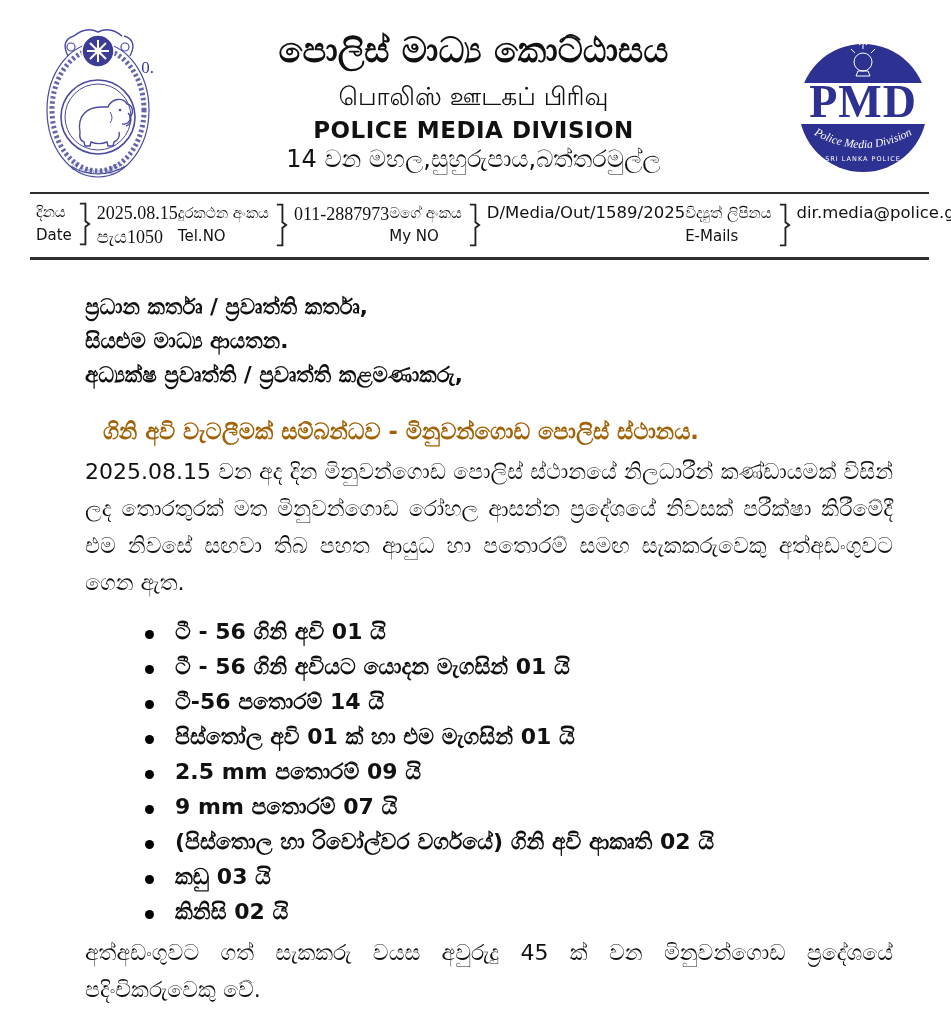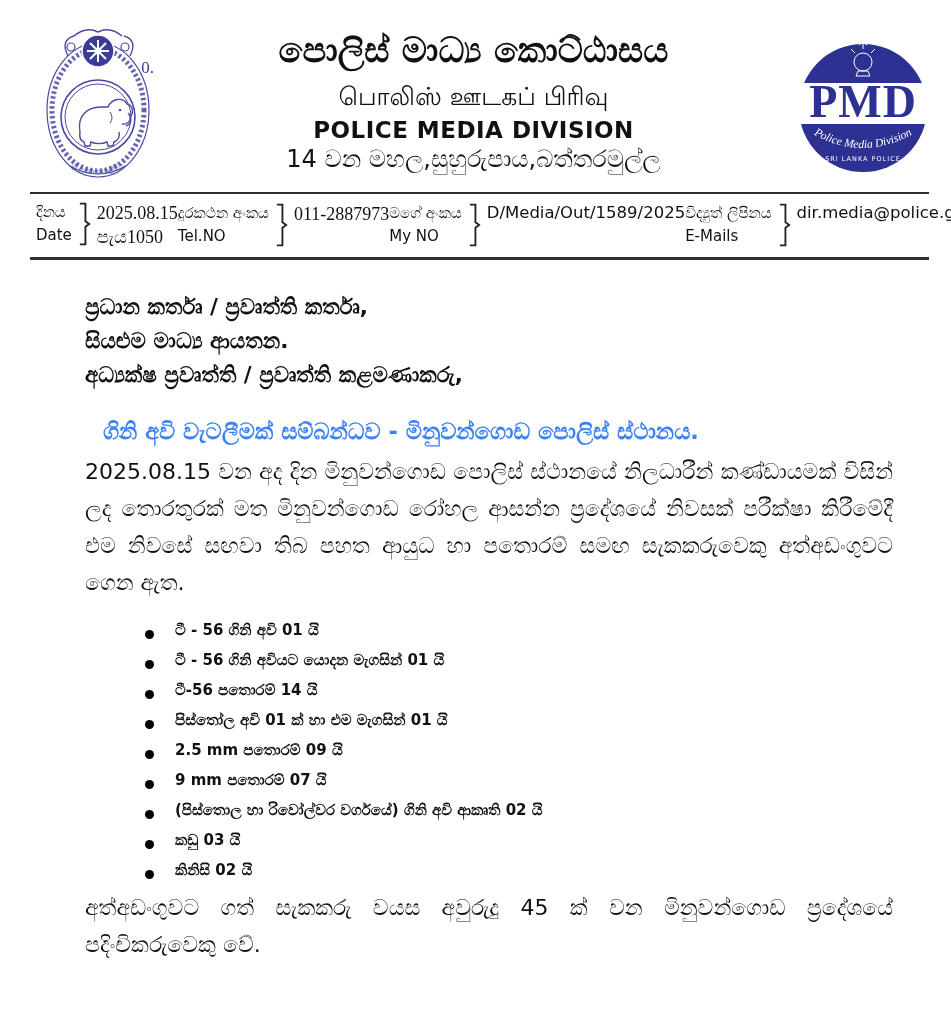--- a/index.html
+++ b/index.html
@@ -36,21 +36,21 @@
   .bracket { width:13px; height:46px; flex:none; }
   .field-value { font-size:16.5px; line-height:1.35; white-space:nowrap; }
   .field-value.serif { font-family:"Liberation Serif","DejaVu Serif",serif; font-size:18px; }
 
   
   .content { padding:30px 58px 0 85px; }
   .salutation p { margin:0; font-size:21.5px; line-height:34px;font-weight:bold; }
   .subject { margin:26px 0 0 18px; font-size:22.5px; font-weight:bold; }
   .para { margin:8px 0 0 0; font-size:22px; line-height:37px; text-align:justify; }
   ul.items { list-style:none; margin:18px 0 0 60px; padding:0; }
-  ul.items li { display:flex; align-items:flex-end; margin-bottom:10px; font-size:15px; font-weight:600; }
+  ul.items li { display:flex; align-items:flex-start; margin-bottom:10px; font-size:22px; font-weight:600; }
   .dot { width:9px; height:9px; border-radius:50%; background:#000; margin:11px 21px 0 0; flex:none; }
 </style>
 </head>
 <body>
 
 <div class="page">
 
   <div class="header">
 
     <div class="crest-wrap">
@@ -177,21 +177,21 @@
   </div>
 
   <div class="content">
 
     <div class="salutation">
       <p>ප්‍රධාන කර්තෘ / ප්‍රවෘත්ති කර්තෘ,</p>
       <p>සියළුම මාධ්‍ය ආයතන.</p>
       <p>අධ්‍යක්ෂ ප්‍රවෘත්ති / ප්‍රවෘත්ති කළමණාකරු,</p>
     </div>
 
-    <div class="subject" style="color:#3b82f6;">ගිනි අවි වැටලීමක් සම්බන්ධව  - මිනුවන්ගොඩ පොලිස් ස්ථානය.</div>
+    <div class="subject" style="color:#a16207;">ගිනි අවි වැටලීමක් සම්බන්ධව  - මිනුවන්ගොඩ පොලිස් ස්ථානය.</div>
 
     <p class="para">2025.08.15 වන අද දින මිනුවන්ගොඩ පොලිස් ස්ථානයේ නිලධාරීන් කණ්ඩායමක් විසින් ලද තොරතුරක් මත  මිනුවන්ගොඩ රෝහල ආසන්න ප්‍රදේශයේ නිවසක් පරීක්ෂා කිරීමේදී එම නිවසේ සඟවා තිබ පහත ආයුධ හා පතොරම් සමඟ සැකකරුවෙකු අත්අඩංගුවට ගෙන ඇත.</p>
 
     <ul class="items">
       <li>
           <span class="dot"></span>
           <span>ටී - 56 ගිනි අවි  01 යි</span>
         </li>
       <li>
           <span class="dot"></span>

